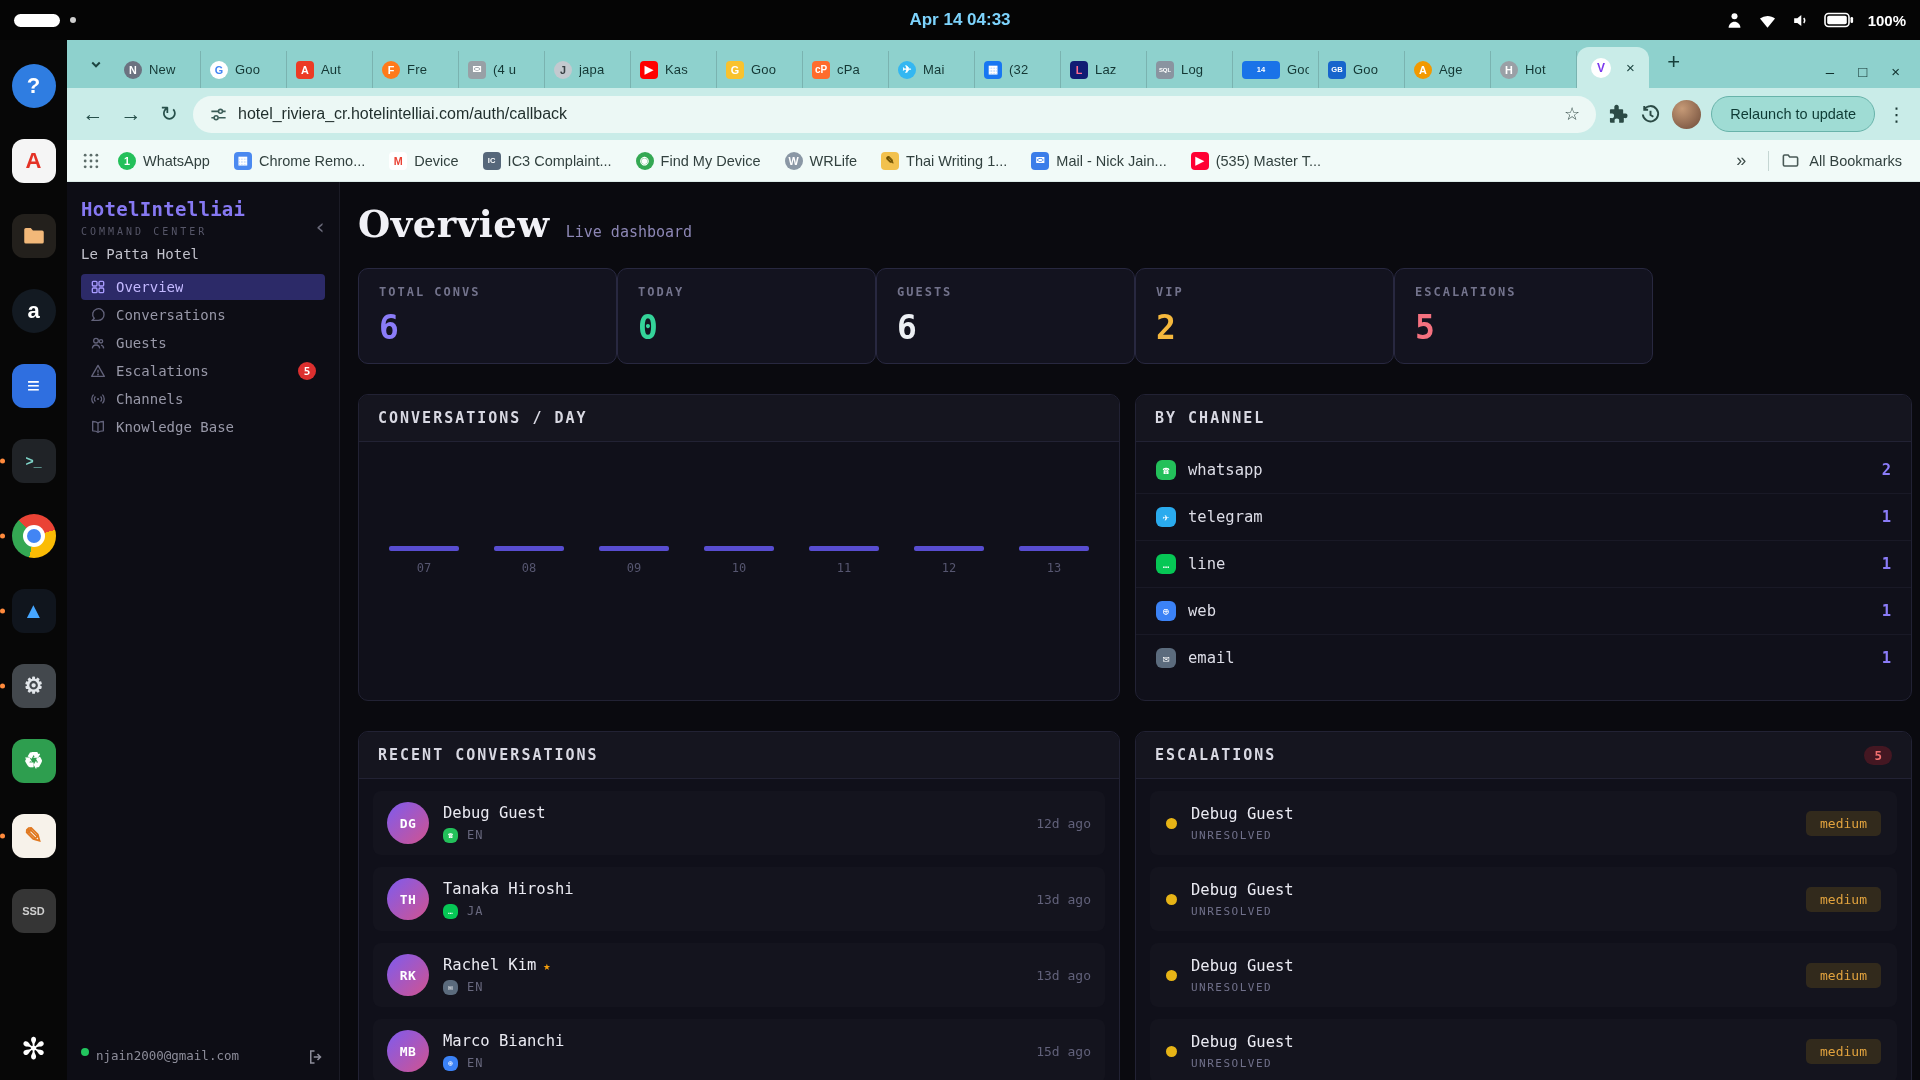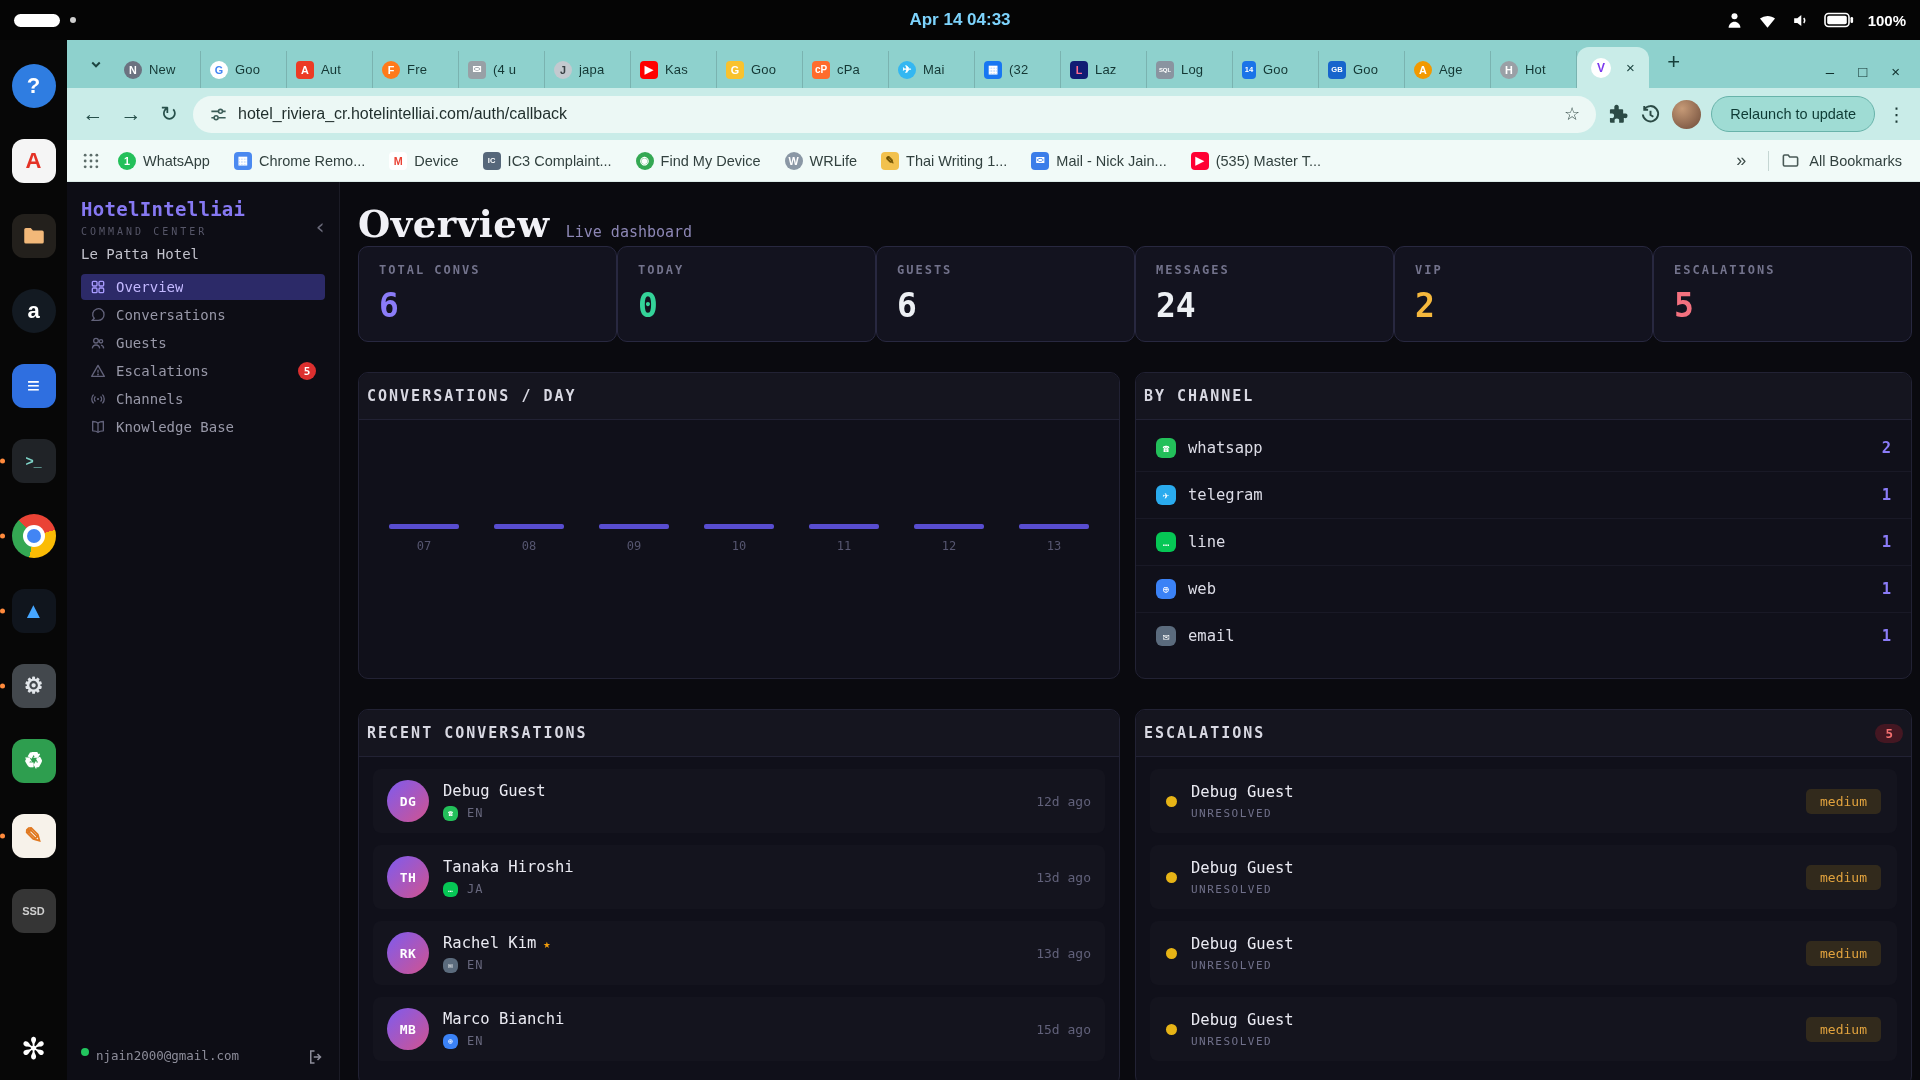--- a/index.html
+++ b/index.html
@@ -84,27 +84,27 @@
   .side-footer{margin-top:auto;display:flex;align-items:flex-start;gap:7px;font-size:12.5px;color:#8d8d9a}
   .green-dot{width:8px;height:8px;border-radius:50%;background:#22c55e;flex:none}
   .email{overflow:hidden;white-space:nowrap}
   .logout{margin-left:auto;width:18px;height:18px;color:#8d8d9a;flex:none}
   .logout svg{width:18px;height:18px}
 
   .main{flex:1;padding:20px 8px 0 18px;min-width:0}
   .page-head{display:flex;align-items:baseline;gap:16px}
   .page-head h1{font-family:"DejaVu Serif",serif;font-size:37px;color:#f1f1f6;font-weight:bold;letter-spacing:.5px}
   .subtitle{font-size:15px;color:#8d87b5}
-  .stats{display:grid;grid-template-columns:repeat(6,1fr);}
+  .stats{display:grid;grid-template-columns:repeat(6,1fr);margin-top:22px}
   .stat{background:#13131f;border:1px solid #282840;border-radius:10px;padding:16px 20px;height:96px}
   .stat-label{font-size:12px;letter-spacing:2px;color:#73738c;font-weight:bold;white-space:nowrap;overflow:hidden}
   .stat-value{font-size:33px;font-weight:bold;margin-top:9px}
   .row{display:grid;grid-template-columns:762px 1fr;gap:15px;margin-top:30px}
   .panel{background:#10101a;border:1px solid #222234;border-radius:10px;overflow:hidden}
-  .panel-head{height:47px;display:flex;align-items:center;padding:0 8px;background:#15151f;border-bottom:1px solid #222234}
+  .panel-head{height:47px;display:flex;align-items:center;padding:0 19px;background:#15151f;border-bottom:1px solid #222234}
   .ptitle{font-size:15px;font-weight:bold;letter-spacing:2px;color:#d8d8e2}
   .chart-body{position:relative;height:258px}
   .bars{position:absolute;top:104px;left:22px;right:22px;display:flex;justify-content:space-between}
   .slot{width:86px;display:flex;flex-direction:column;align-items:center}
   .stub{width:70px;border-radius:2px;background:#584dd0}
   .xlabel{margin-top:10px;font-size:12px;color:#565670}
   .channels{padding-top:5px}
   .chrow{display:flex;align-items:center;gap:12px;padding:13px 20px;border-bottom:1px solid #191926}
   .chrow:last-child{border-bottom:none}
   .chname{font-size:15.5px;color:#dcdce6}
@@ -268,21 +268,21 @@
           </div>
           <div class="tab">
             <span class="fav" style="height: 18px; width: 18px; border-radius: 4px; background: rgb(16, 28, 116); color: rgb(255, 106, 142); font-size: 10.8px;">L</span>
             <span class="tab-label">Laz</span>
           </div>
           <div class="tab">
             <span class="fav" style="height: 18px; width: 18px; border-radius: 4px; background: rgb(138, 148, 160); color: rgb(255, 255, 255); font-size: 5.94px;">SQL</span>
             <span class="tab-label">Log</span>
           </div>
           <div class="tab">
-            <span class="fav" style="height: 18px; width: 14px; border-radius: 4px; background: rgb(26, 115, 232); color: rgb(255, 255, 255); font-size: 7.56px;">14</span>
+            <span class="fav" style="height: 18px; width: 38px; border-radius: 4px; background: rgb(26, 115, 232); color: rgb(255, 255, 255); font-size: 7.56px;">14</span>
             <span class="tab-label">Goo</span>
           </div>
           <div class="tab">
             <span class="fav" style="height: 18px; width: 18px; border-radius: 4px; background: rgb(23, 101, 204); color: rgb(255, 255, 255); font-size: 7.56px;">GB</span>
             <span class="tab-label">Goo</span>
           </div>
           <div class="tab">
             <span class="fav" style="height: 18px; width: 18px; border-radius: 50%; background: rgb(242, 153, 0); color: rgb(255, 255, 255); font-size: 10.8px;">A</span>
             <span class="tab-label">Age</span>
           </div>
@@ -480,24 +480,20 @@
             </div>
             <div class="stat">
               <div class="stat-label">TODAY</div>
               <div class="stat-value" style="color: rgb(52, 211, 153);">0</div>
             </div>
             <div class="stat">
               <div class="stat-label">GUESTS</div>
               <div class="stat-value" style="color: rgb(237, 240, 244);">6</div>
             </div>
             <div class="stat">
-              <div class="stat-label">MESSAGES</div>
-              <div class="stat-value" style="color: rgb(237, 240, 244);">24</div>
-            </div>
-            <div class="stat">
               <div class="stat-label">VIP</div>
               <div class="stat-value" style="color: rgb(245, 184, 61);">2</div>
             </div>
             <div class="stat">
               <div class="stat-label">ESCALATIONS</div>
               <div class="stat-value" style="color: rgb(244, 113, 127);">5</div>
             </div>
           </div>
 
         <div class="row">

